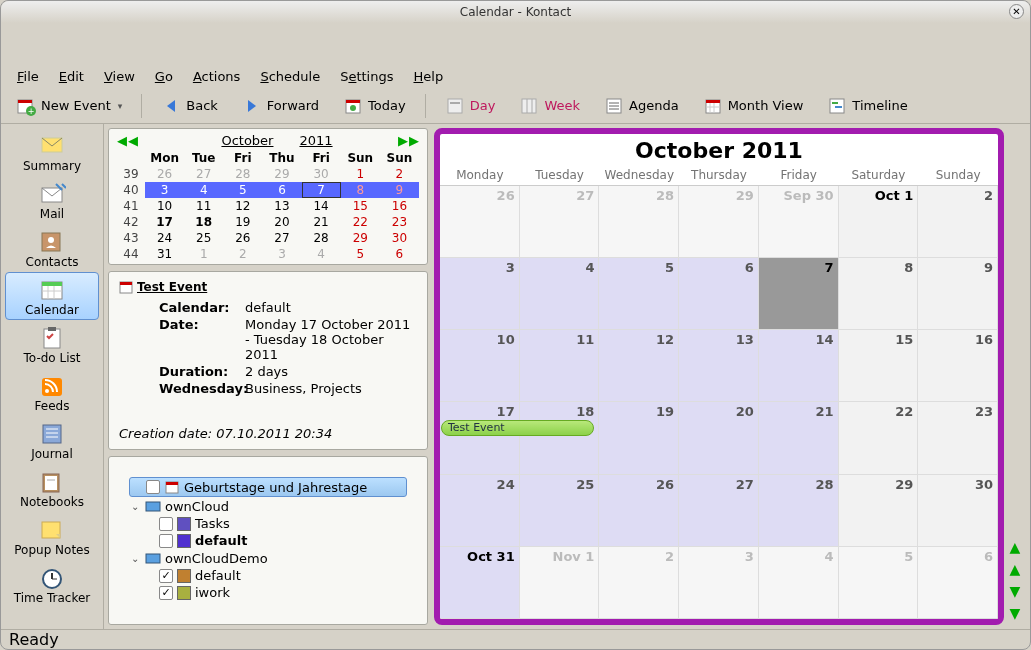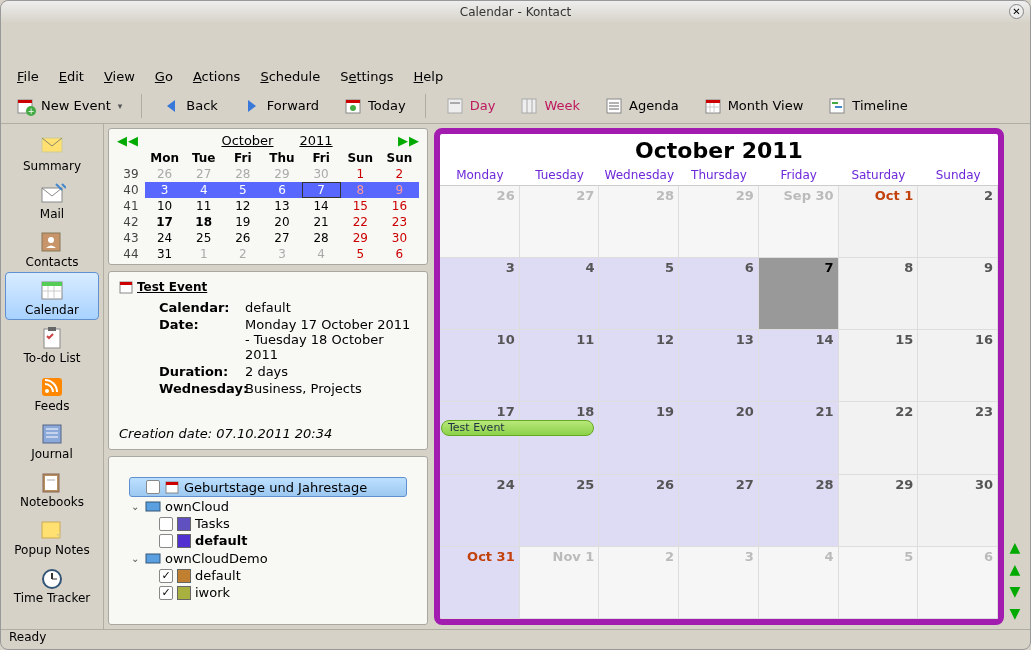--- a/index.html
+++ b/index.html
@@ -53,34 +53,34 @@
 .tree-indent1 { padding-left: 2px; }
 .tree-indent2 { padding-left: 30px; }
 .tree-toggle { width: 10px; font-size: 10px; color: #555; cursor: pointer; }
 .tree-cb { width: 14px; height: 14px; border: 1px solid #888; background: #fff; border-radius: 2px; display: flex; align-items: center; justify-content: center; font-size: 11px; }
 .tree-swatch { width: 14px; height: 14px; border: 1px solid #666; }
 .tree-icon { width: 16px; height: 16px; display: flex; align-items: center; justify-content: center; }
 .right-col { flex: 1; display: flex; }
 .month-view { flex: 1; border: 6px solid #a21caf; background: #fff; border-radius: 8px; display: flex; flex-direction: column; overflow: hidden; }
 .month-title { text-align: center; font-size: 22px; font-weight: bold; padding: 4px 0 2px; }
 .month-head { display: grid; grid-template-columns: repeat(7, 1fr); border-bottom: 1px solid #ccc; }
-.month-head .mh { text-align: center; font-size: 12px; padding: 3px 0; color: #6d28d9; }
+.month-head .mh { text-align: center; font-size: 12px; padding: 3px 0; color: #737373; }
 .month-grid { flex: 1; display: grid; grid-template-columns: repeat(7, 1fr); grid-template-rows: repeat(6, 1fr); }
 .month-cell { border-right: 1px solid #ddd; border-bottom: 1px solid #ddd; position: relative; background: #dedcf4; overflow: visible; }
 .month-cell.weekend { background: #f2f2f2; }
 .month-cell.out { background: #f6f6f6; }
 .month-cell.today { background: #999; }
 .month-cell .dlabel { position: absolute; top: 2px; right: 4px; font-size: 13px; font-weight: bold; color: #555; }
 .month-cell.out .dlabel { color: #bbb; }
 .month-cell.today .dlabel { color: #000; }
-.month-cell .dlabel.firstday { color: #c2410c; }
+.month-cell .dlabel.firstday { color: #000000; }
 .month-event { position: absolute; top: 18px; left: 1px; height: 16px; background: linear-gradient(#b8e87a, #8cd14a); border: 1px solid #6a2; border-radius: 8px; font-size: 11px; padding: 0 6px; line-height: 14px; color: #234; z-index: 5; white-space: nowrap; }
 .nav-arrows { width: 22px; display: flex; flex-direction: column; justify-content: flex-end; align-items: center; gap: 6px; padding-bottom: 4px; }
 .nav-arrows .arr { color: #0a0; cursor: pointer; font-size: 14px; }
-.statusbar { height: 20px; display: flex; align-items: flex-start; padding: 0 8px; font-size: 12px; border-top: 1px solid #b0ada3; }
+.statusbar { height: 20px; display: flex; align-items: flex-start; padding: 0 8px; font-size: 16px; border-top: 1px solid #b0ada3; }
 svg { display: block; }
 </style>
 </head>
 <body>
 
 <div class="window">
   <div class="titlebar">
     <span class="title">Calendar - Kontact</span>
     <span class="close">✕</span>
   </div>

